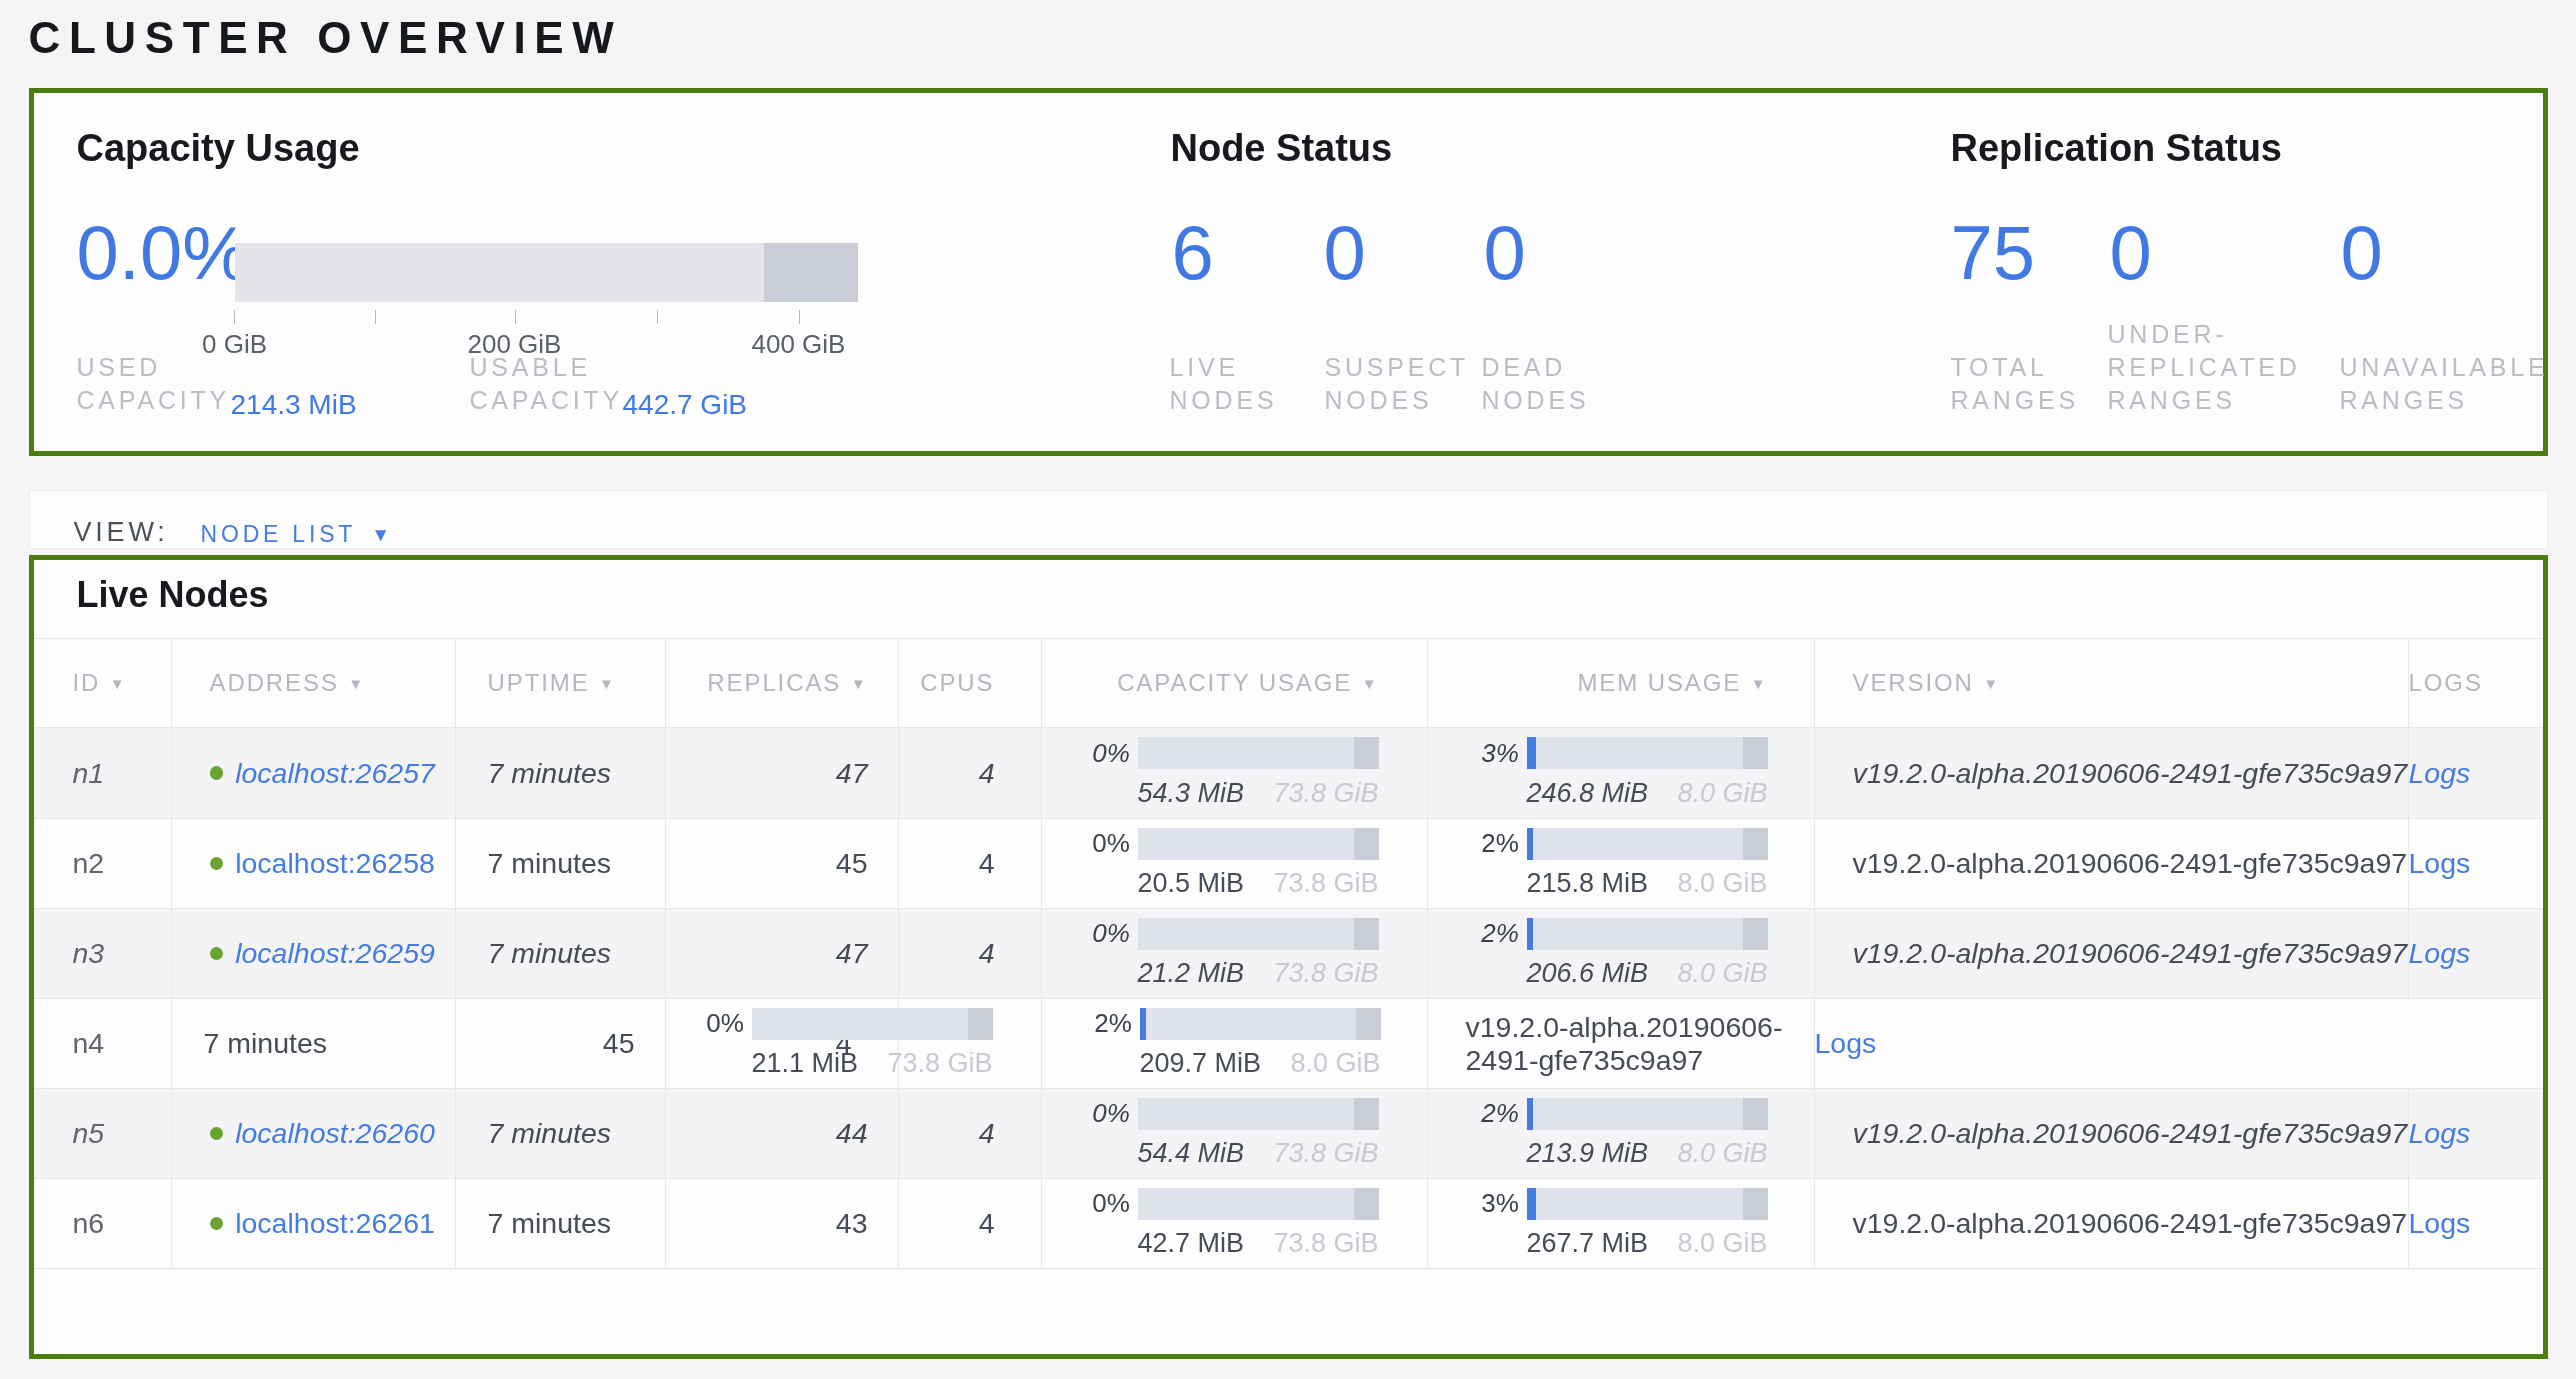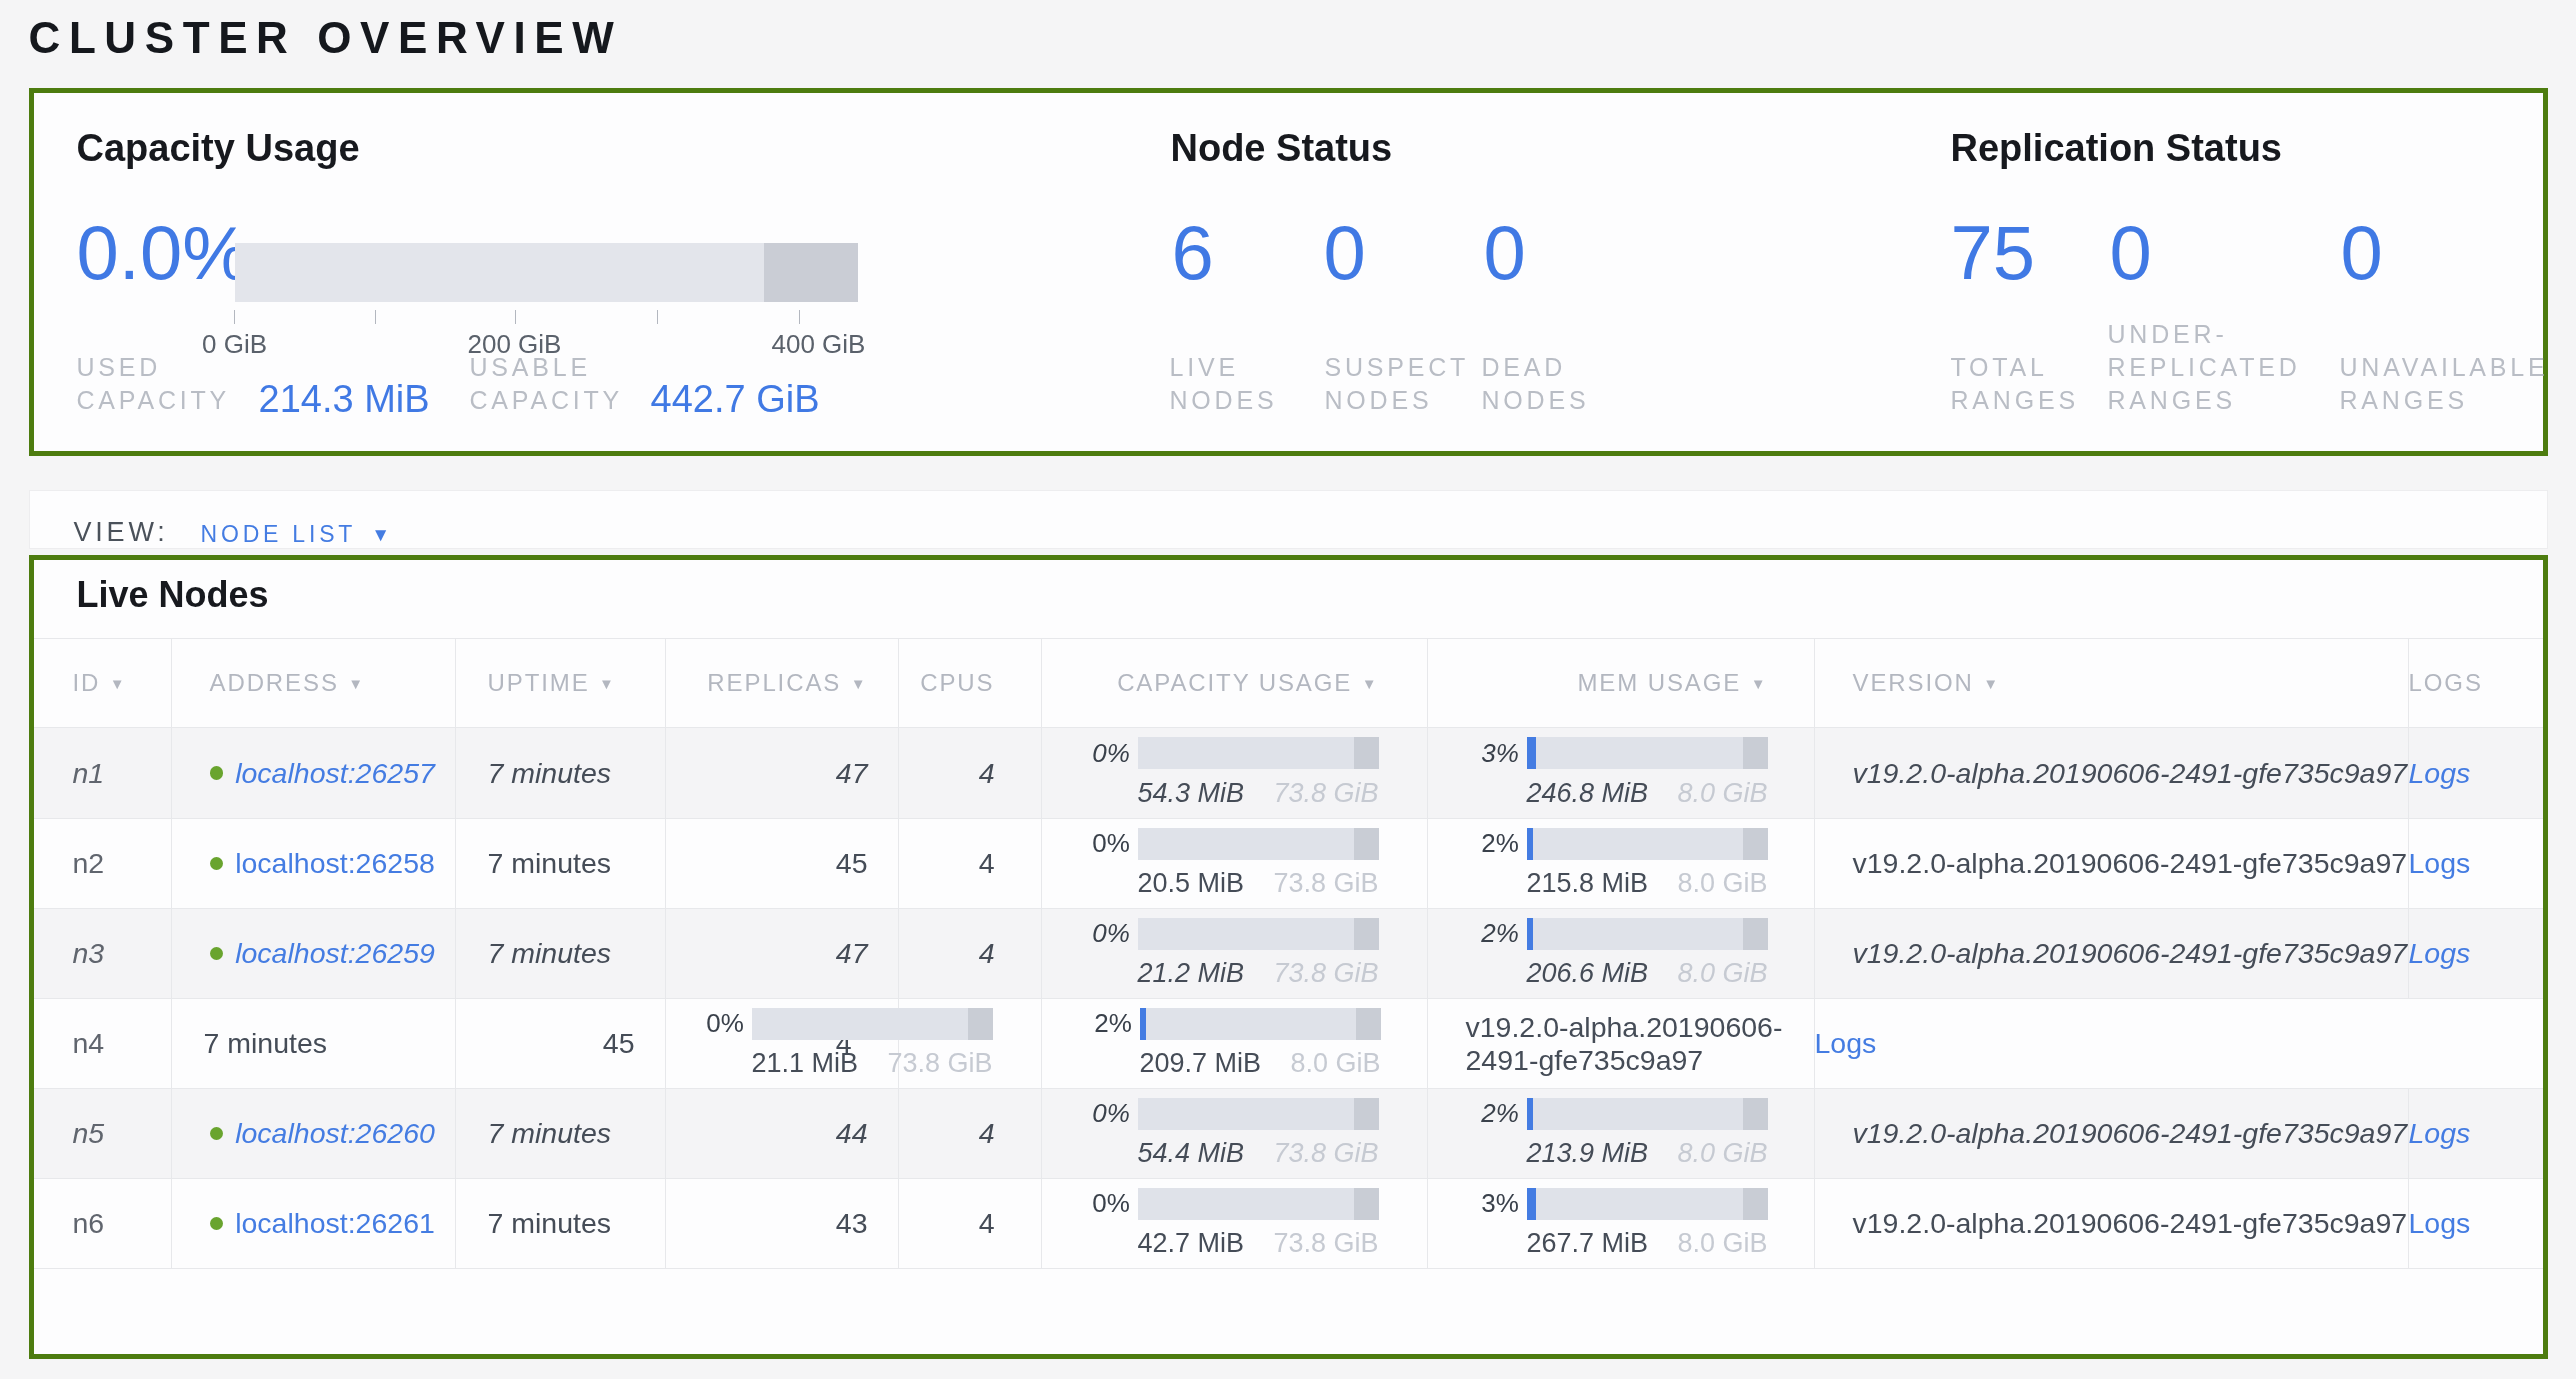--- a/index.html
+++ b/index.html
@@ -33,21 +33,21 @@
     font-size:25px; line-height:33px; letter-spacing:3.8px; color:#b9bdc5;
   }
   .stat-label span { display:block; }
 
   
   .gauge { position:absolute; left:201px; top:150px; width:623px; height:59px; background:#e3e5eb; }
   .gauge-dark { position:absolute; right:0; top:0; height:100%; width:94px; background:#cacdd5; }
   .gtick { position:absolute; top:217px; width:1.9px; height:14.3px; background:#b3b7bf; }
   .gtick-label { position:absolute; top:236px; width:114px; text-align:center; font-size:26px; color:#5a616b; }
 
-  .cap-value { position:absolute; bottom:30px; font-size:38px; color:#4079e4;margin-left:28px; }
+  .cap-value { position:absolute; bottom:30px; font-size:28px; color:#4079e4; }
 
   
   .view-bar {
     position:absolute; left:28.5px; top:490px; width:2519px; height:59px;
     background:#fdfdfe; border:1px solid #ededef;
     display:flex; align-items:flex-end;
   }
   .view-label { margin-left:44px; font-size:27px; letter-spacing:3.8px; color:#4a515a; }
   .view-select { margin-left:32px; display:flex; align-items:center; cursor:pointer; }
   .view-select .sel-text { font-size:23px; letter-spacing:3.8px; color:#447ce2; }
@@ -119,21 +119,21 @@
   <div class="gauge">
     <div class="gauge-dark"></div>
   </div>
   <div class="gtick" style="left:200px"></div>
   <div class="gtick" style="left:341px"></div>
   <div class="gtick" style="left:481px"></div>
   <div class="gtick" style="left:623px"></div>
   <div class="gtick" style="left:765px"></div>
   <div class="gtick-label" style="left:144px">0 GiB</div>
   <div class="gtick-label" style="left:424px">200 GiB</div>
-  <div class="gtick-label" style="left:728px">400 GiB</div>
+  <div class="gtick-label" style="left:708px">400 GiB</div>
 
   <div class="stat-label" style="left:43px">
     <span>USED</span>
       <span>CAPACITY</span>
   </div>
   <div class="cap-value" style="left:197px">214.3 MiB</div>
 
   <div class="stat-label" style="left:436px">
     <span>USABLE</span>
       <span>CAPACITY</span>

